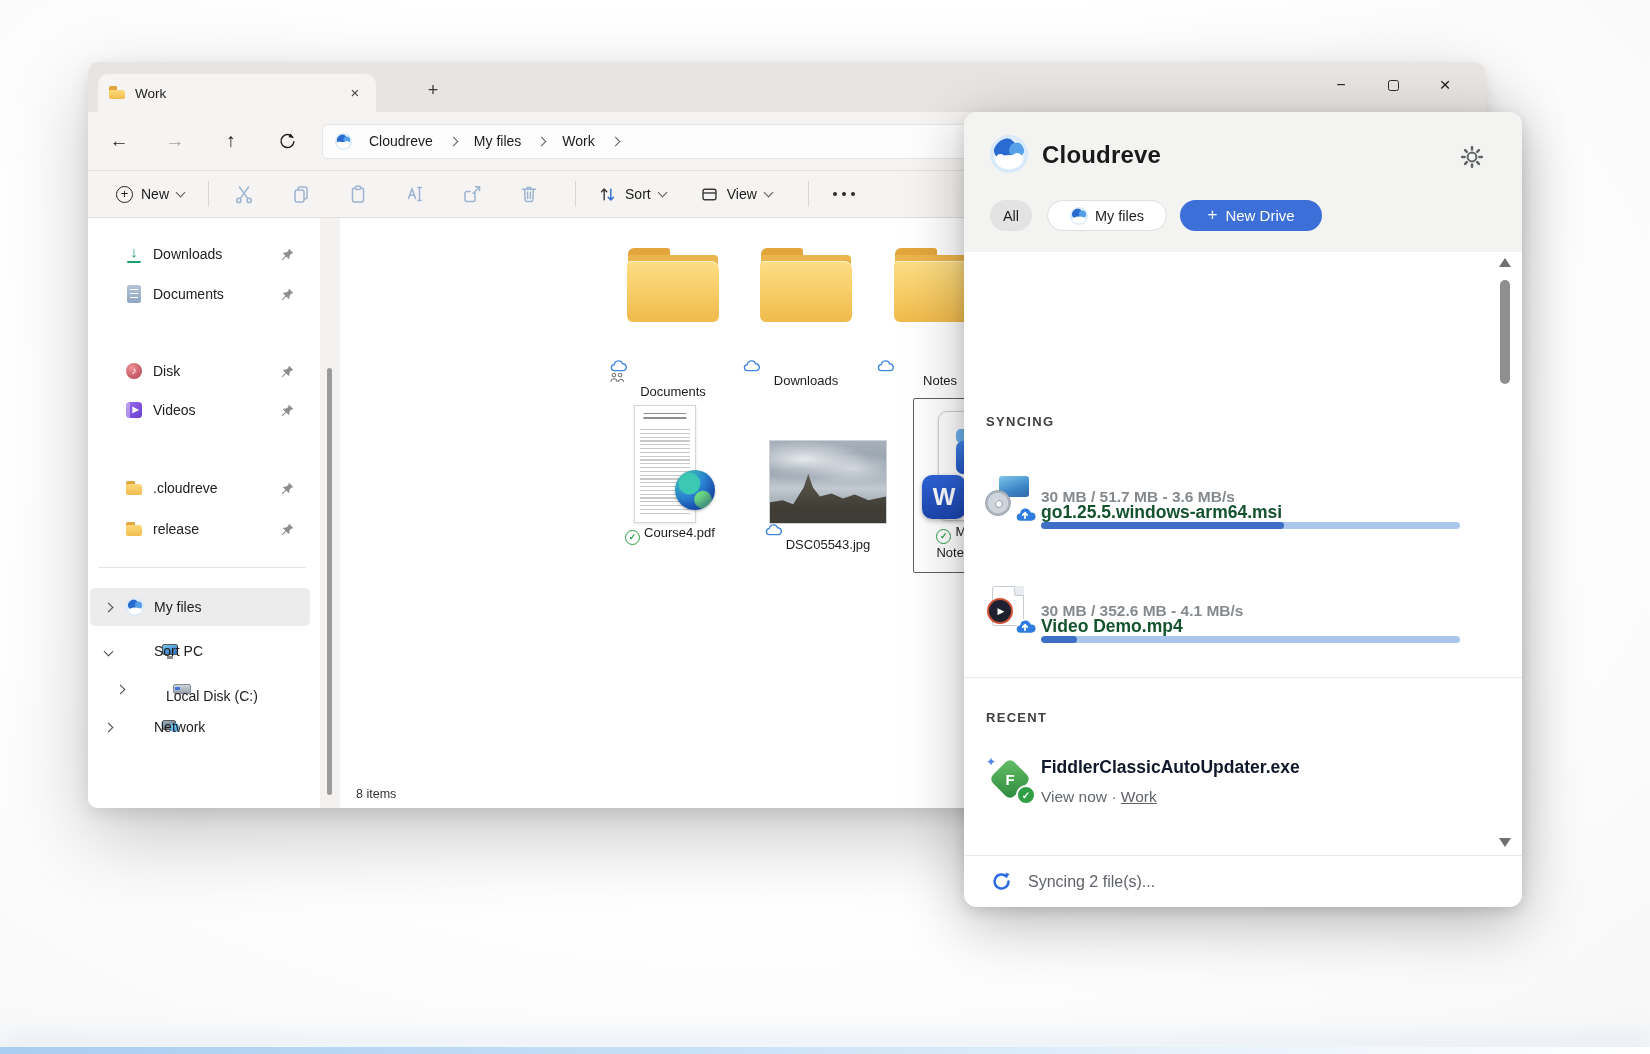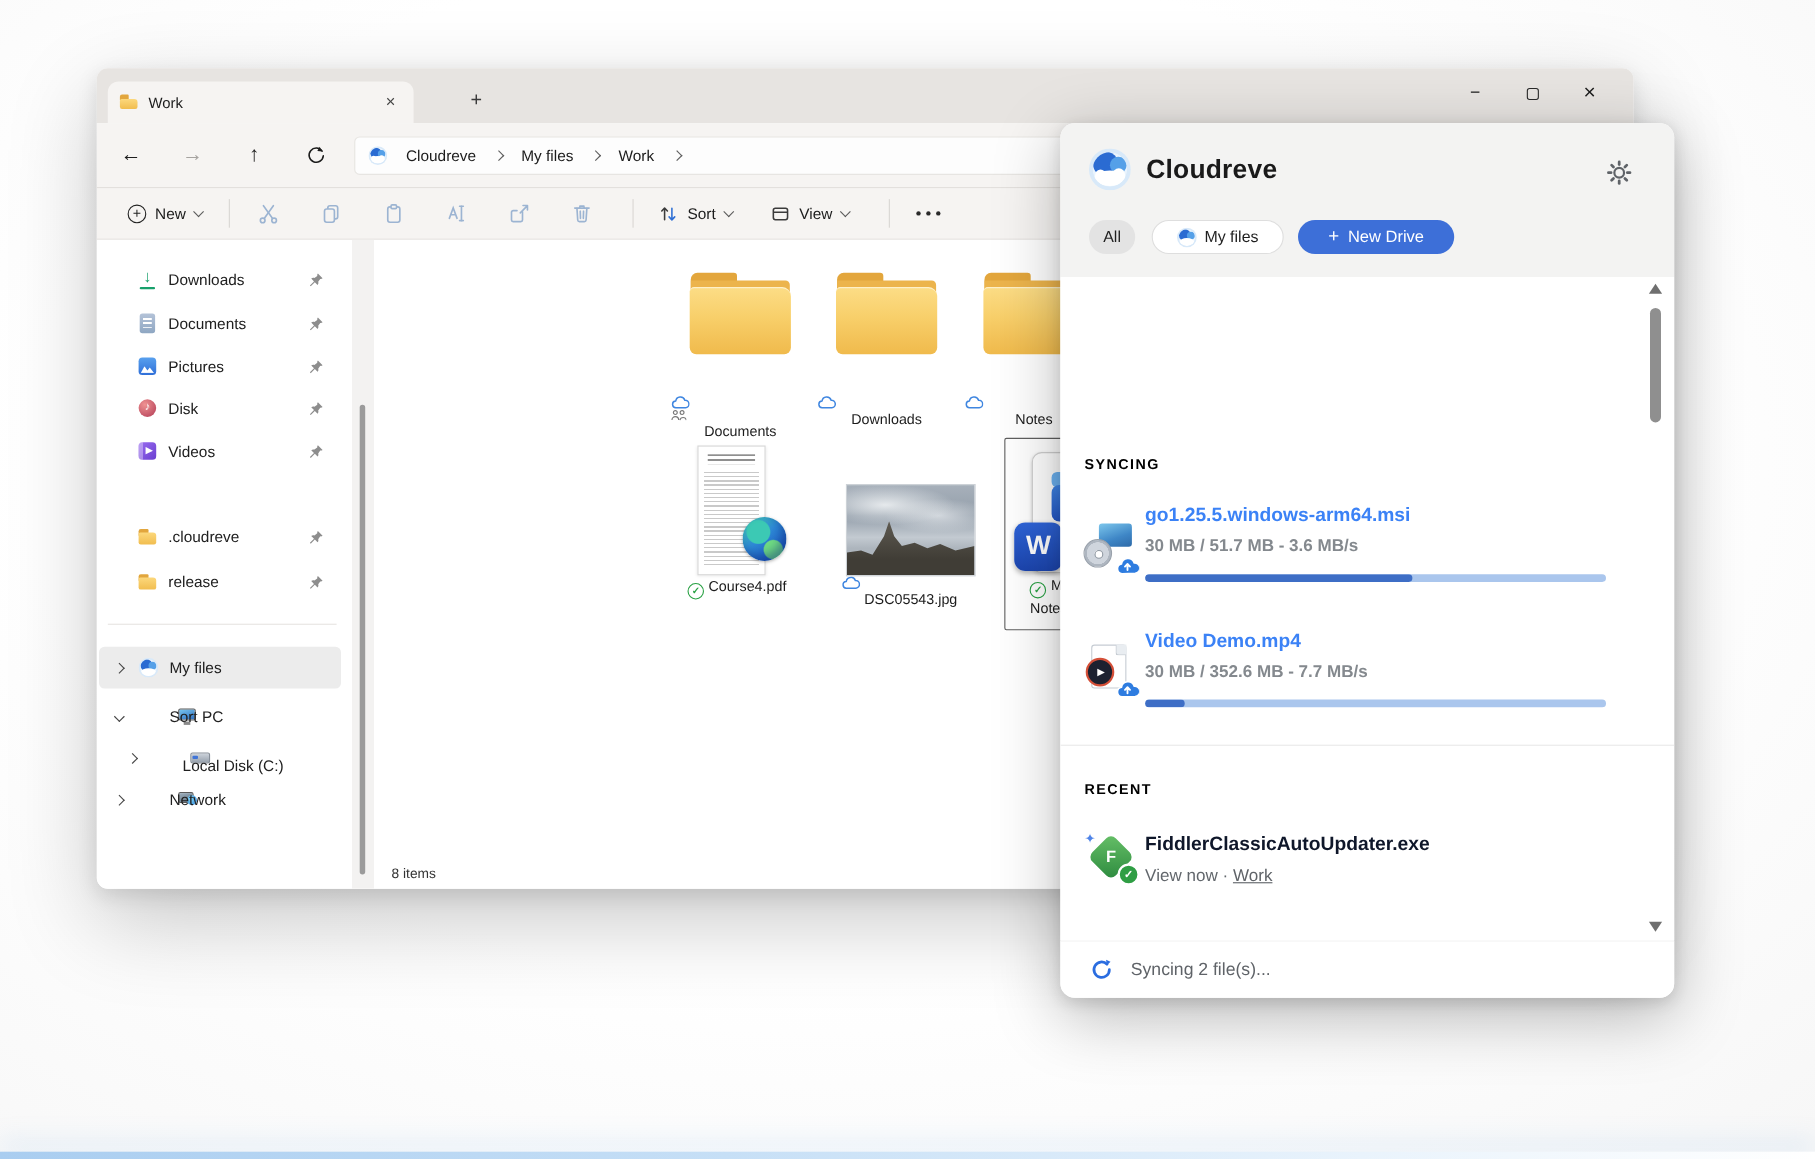--- a/index.html
+++ b/index.html
@@ -138,22 +138,22 @@
   .plogo { position:absolute; left:26px; top:23px; }
   .ptitle { position:absolute; left:78px; top:29px; font-size:24px; font-weight:700; color:#1a1a1a; letter-spacing:.2px; }
   .pgear { position:absolute; left:494px; top:31px; width:27px; height:27px; display:flex; align-items:center; justify-content:center; }
   .chip { position:absolute; top:88px; height:31px; border-radius:16px; display:flex; align-items:center; justify-content:center; font-size:14.5px; }
   .chip-all { left:26px; width:42px; background:#e3e3e3; color:#1f1f1f; }
   .chip-my { left:83px; width:120px; background:#fff; border:1px solid #dedede; color:#1f1f1f; gap:7px; }
   .chip-new { left:216px; width:142px; background:#3D6FD8; color:#fff; gap:8px; font-size:15px; }
   .chip-new .plus { font-size:17px; font-weight:400; margin-top:-1px; }
 
   .pcontent { position:absolute; left:0; top:140px; right:0; bottom:52px; background:#fff; overflow:hidden; }
-  .psec { position:absolute; left:22px; font-size:13px; font-weight:700; letter-spacing:1.3px; color:#000000; }
-  .sync-title { position:absolute; left:77px; font-size:17.5px; font-weight:700; color:#3b82f6; }
+  .psec { position:absolute; left:22px; font-size:13px; font-weight:700; letter-spacing:1.3px; color:#404040; }
+  .sync-title { position:absolute; left:77px; font-size:17.5px; font-weight:700; color:#14532d;margin-top:44px; }
   .sync-detail { position:absolute; left:77px; font-size:15.5px; color:#84898e;font-weight:bold; }
   .pbar { position:absolute; left:77px; width:419px; height:7px; border-radius:4px; background:#aac6ed; overflow:hidden; }
   .pbar i { display:block; height:100%; background:#3e6ec6; border-radius:4px; }
   .pdivider { position:absolute; left:0; right:0; top:425px; height:1px; background:#e9e9e9; }
   .rc-title { position:absolute; left:77px; font-size:17.5px; font-weight:700; color:#0f172a; }
   .rc-sub { position:absolute; left:77px; font-size:15.5px; color:#62676c; }
   .rc-sub a { color:#5f6368; text-decoration:underline; }
   .pic { position:absolute; width:46px; height:46px; }
   .badge-cloud { position:absolute; right:-5px; bottom:-3px; }
   .bcheck { position:absolute; right:-4px; bottom:-3px; width:20px; height:20px; border-radius:50%; background:#2f9e44; border:2px solid #fff;
@@ -349,31 +349,20 @@
           <span class="si si-doc">
               <i></i>
             </span>
           <span class="slabel">Documents</span>
           <span class="pin">
               <svg width="13" height="13" viewBox="0 0 14 14">
                 <path fill="#8d8d8d" d="M8.6 .8 L13.2 5.4 C12.6 6 11.7 6.2 10.9 6 L8.9 8.8 C9.3 9.9 9.1 11.1 8.3 11.9 L5.6 9.2 L1.6 13.2 L.8 12.4 L4.8 8.4 L2.1 5.7 C2.9 4.9 4.1 4.7 5.2 5.1 L8 3.1 C7.8 2.3 8 1.4 8.6 .8 Z"></path>
               </svg>
             </span>
         </div>
-        <div class="srow" style="top:96px">
-          <span class="si si-pic">
-              <i></i>
-            </span>
-          <span class="slabel">Pictures</span>
-          <span class="pin">
-              <svg width="13" height="13" viewBox="0 0 14 14">
-                <path fill="#8d8d8d" d="M8.6 .8 L13.2 5.4 C12.6 6 11.7 6.2 10.9 6 L8.9 8.8 C9.3 9.9 9.1 11.1 8.3 11.9 L5.6 9.2 L1.6 13.2 L.8 12.4 L4.8 8.4 L2.1 5.7 C2.9 4.9 4.1 4.7 5.2 5.1 L8 3.1 C7.8 2.3 8 1.4 8.6 .8 Z"></path>
-              </svg>
-            </span>
-        </div>
         <div class="srow" style="top:134px">
           <span class="si si-mus">
               <i></i>
               <b>♪</b>
             </span>
           <span class="slabel">Disk</span>
           <span class="pin">
               <svg width="13" height="13" viewBox="0 0 14 14">
                 <path fill="#8d8d8d" d="M8.6 .8 L13.2 5.4 C12.6 6 11.7 6.2 10.9 6 L8.9 8.8 C9.3 9.9 9.1 11.1 8.3 11.9 L5.6 9.2 L1.6 13.2 L.8 12.4 L4.8 8.4 L2.1 5.7 C2.9 4.9 4.1 4.7 5.2 5.1 L8 3.1 C7.8 2.3 8 1.4 8.6 .8 Z"></path>
               </svg>
@@ -650,21 +639,21 @@
           <i class="mp4-page"></i>
             <span class="mp4-play">▶</span>
           <span class="badge-cloud">
             <svg width="22" height="17" viewBox="0 0 22 17">
                 <path d="M6 15.5 a4.4 4.4 0 0 1-.5-8.7 6 6 0 0 1 11.6-1 4.6 4.6 0 0 1 .8 9.4z" fill="#2e7ce0" stroke="#fff" stroke-width="1.4"></path>
                 <path d="M11 12.2 V7 M8.7 9.1 L11 6.7 l2.3 2.4" stroke="#fff" stroke-width="1.7" fill="none" stroke-linecap="round" stroke-linejoin="round"></path>
               </svg>
           </span>
         </div>
         <div class="sync-title" style="top:320px">Video Demo.mp4</div>
-        <div class="sync-detail" style="top:350px">30 MB / 352.6 MB - 7.7 MB/s</div>
+        <div class="sync-detail" style="top:350px">30 MB / 352.6 MB - 4.1 MB/s</div>
         <div class="pbar" style="top:384px">
             <i style="width: 8.5%;"></i>
           </div>
       </div>
 
       <div class="pdivider"></div>
       <div class="psec" style="top:458px">RECENT</div>
 
       <div>
         <div class="pic" style="left:22px;top:504px">

